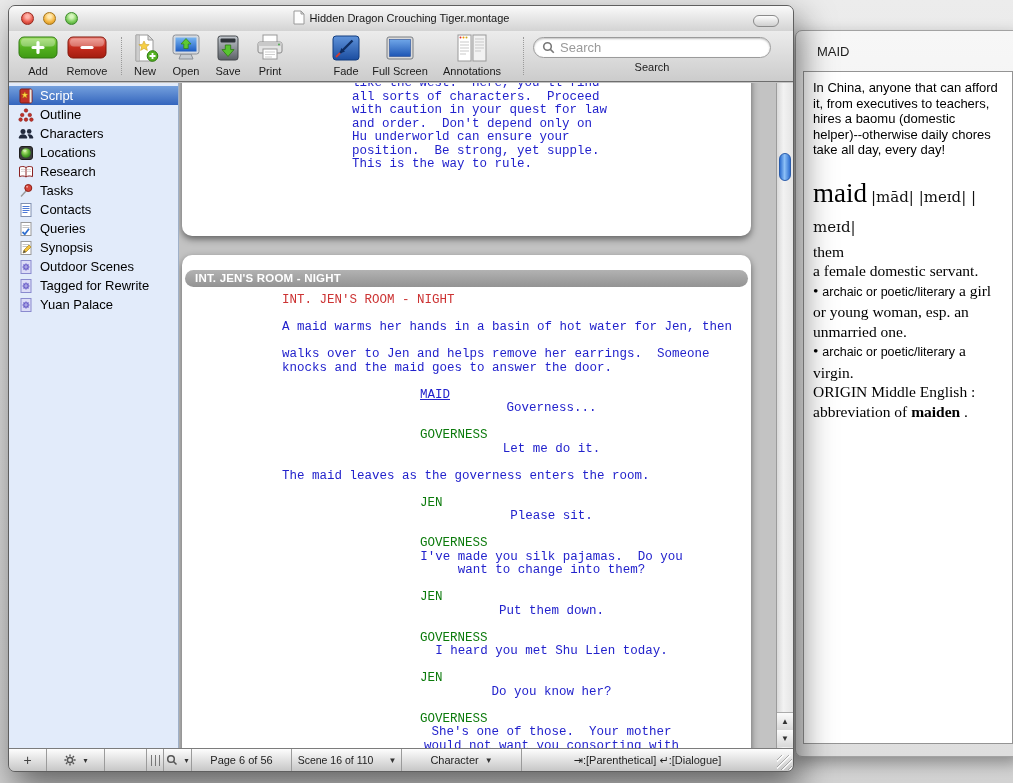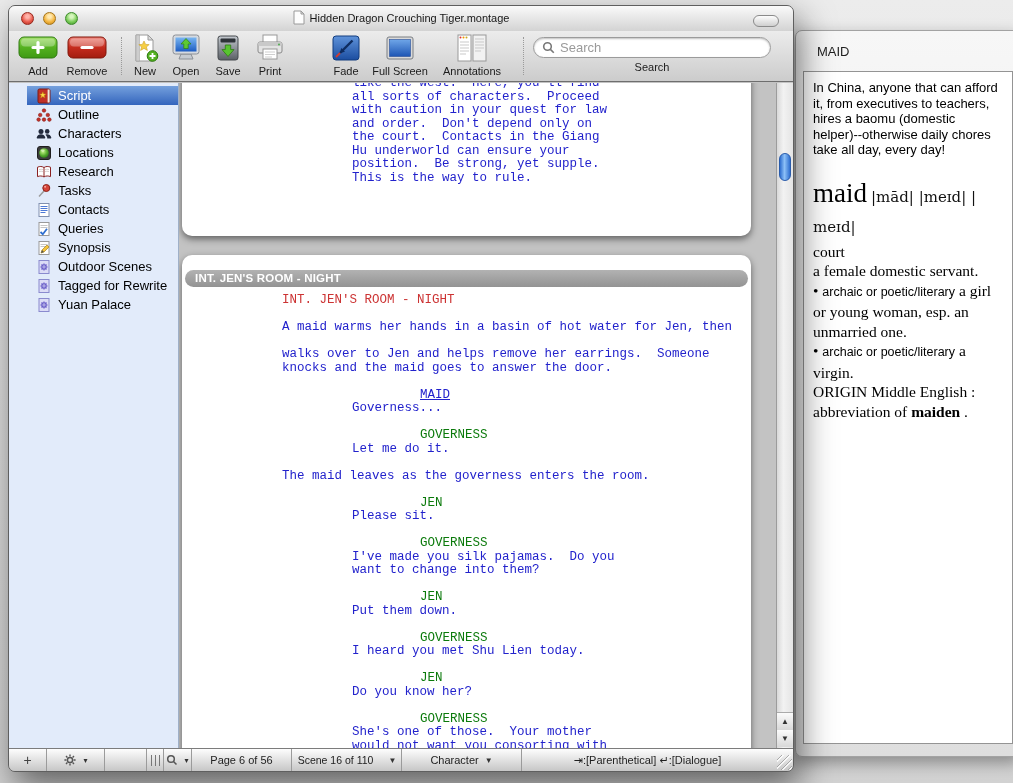--- a/index.html
+++ b/index.html
@@ -56,21 +56,21 @@
   .search-field input { border:none; outline:none; width:100%; font-size:13px;
     font-family:"Liberation Sans", sans-serif; background:transparent; color:#333; }
   .search-field input::placeholder { color:#9a9a9a; }
   .search-label { display:block; font-size:11px; color:#1c1c1c; margin-top:3px; }
 
   .content { position:absolute; top:77px; bottom:23px; left:0; right:0; overflow:hidden; }
 
   .sidebar { position:absolute; left:0; top:0; bottom:0; width:170px;
     background:#e2ebfa; border-right:1px solid #9fb0c8; padding-top:3px; }
   .sb-item { height:19px; display:flex; align-items:center; padding-left:9px;
-    font-size:13px; color:#000;margin-left:18px; }
+    font-size:13px; color:#000; }
   .sb-item .sb-ic { width:16px; height:16px; margin-right:6px; flex:none; }
   .sb-item.selected { background:linear-gradient(#74a0dd,#3465bd); color:#fff; }
 
   .editor { position:absolute; left:170px; top:0; bottom:0; right:17px;
     background:#c3c3c3; overflow:hidden; }
   .card { position:absolute; left:3px; width:569px; background:#fff;
     box-shadow:0 3px 7px rgba(0,0,0,.5); overflow:hidden; }
   .card-top { top:-30px; height:183px; border-radius:10px; }
   .card-top .lines { padding:24px 0 0 170px; }
   .card-scene { top:172px; height:500px; border-radius:10px 10px 0 0; padding-top:15px; }
@@ -78,21 +78,21 @@
     background:linear-gradient(#b2b2b2,#939393); color:#fff;
     font-size:11.5px; font-weight:bold; line-height:17px; padding-left:10px;
     letter-spacing:.2px; }
   .card-scene .lines { padding:7px 0 0 100px; }
   .line { height:13.5px; line-height:13.5px; font-family:"Liberation Mono", monospace;
     font-size:12.5px; color:#2222cc; white-space:pre; }
   .line.scene { color:#cc3333; }
   .line.cue { color:#0b7a0b; padding-left:138px; }
   .line.cue-link { padding-left:138px; }
   .line.cue-link span { color:#2222cc; text-decoration:underline; }
-  .line.dialogue { padding-left:70px; }
+  .line.dialogue { padding-left:70px;text-align:center; }
 
   .vscroll { position:absolute; right:0; top:0; bottom:0; width:17px;
     background:linear-gradient(90deg,#d9d9d9,#f2f2f2 40%,#e4e4e4);
     border-left:1px solid #9c9c9c; }
   .vthumb { position:absolute; left:2px; right:2px; top:70px; height:28px;
     border-radius:7px; background:linear-gradient(90deg,#2f6fd0,#8cc0f7 45%,#2f6fd0);
     border:1px solid #2a5cab; }
   .varrows { position:absolute; left:0; right:0; bottom:2px; height:34px;
     border-top:1px solid #aaa; }
   .var { height:17px; text-align:center; font-size:8px; color:#333; line-height:17px;
@@ -125,21 +125,21 @@
 <body>
 
 <div class="page">
 
   <section class="dict-panel">
     <div class="dict-title">MAID</div>
     <div class="dict-content">
       <p class="dict-note">In China, anyone that can afford it, from executives to teachers, hires a baomu (domestic helper)--otherwise daily chores take all day, every day!</p>
       <div class="dict-entry">
         <p class="entry-head"><span class="headword">maid</span> <span class="pron">|mād| |meɪd| | meɪd|</span></p>
-        <p class="pos">court</p>
+        <p class="pos">them</p>
         <p class="def">a female domestic servant.</p>
         <p class="sense"><span>•</span> <span class="register">archaic or poetic/literary</span> <span>a girl or young woman, esp. an unmarried one.</span></p>
         <p class="sense"><span>•</span> <span class="register">archaic or poetic/literary</span> <span>a virgin.</span></p>
         <p class="origin"><span>ORIGIN</span> <span>Middle English : abbreviation of</span> <b>maiden</b><span> .</span></p>
       </div>
     </div>
   </section>
 
   <section class="main-window">
 
@@ -428,21 +428,20 @@
           </div>
         </nav>
 
       <div class="editor">
         <div class="card card-top">
           <div class="lines" id="top-lines">
               <div class="line dialogue-cont">like the west.  Here, you'll find</div>
               <div class="line dialogue-cont">all sorts of characters.  Proceed</div>
               <div class="line dialogue-cont">with caution in your quest for law</div>
               <div class="line dialogue-cont">and order.  Don't depend only on</div>
-              <div class="line dialogue-cont">the court.  Contacts in the Giang</div>
               <div class="line dialogue-cont">Hu underworld can ensure your</div>
               <div class="line dialogue-cont">position.  Be strong, yet supple.</div>
               <div class="line dialogue-cont">This is the way to rule.</div>
             </div>
         </div>
         <div class="card card-scene">
           <div class="scene-pill">INT. JEN'S ROOM - NIGHT</div>
           <div class="lines" id="scene-lines">
               <div class="line scene">INT. JEN'S ROOM - NIGHT</div>
               <div class="line blank">&nbsp;</div>

